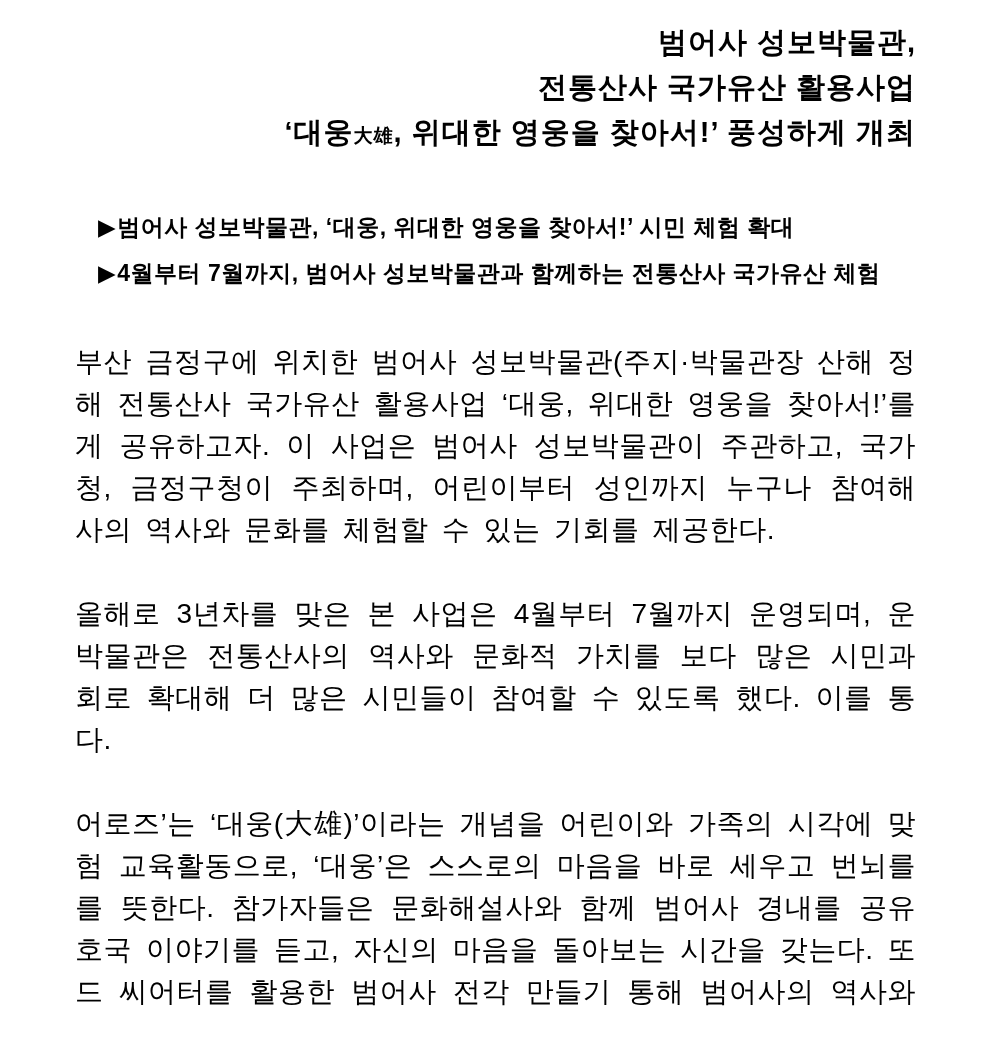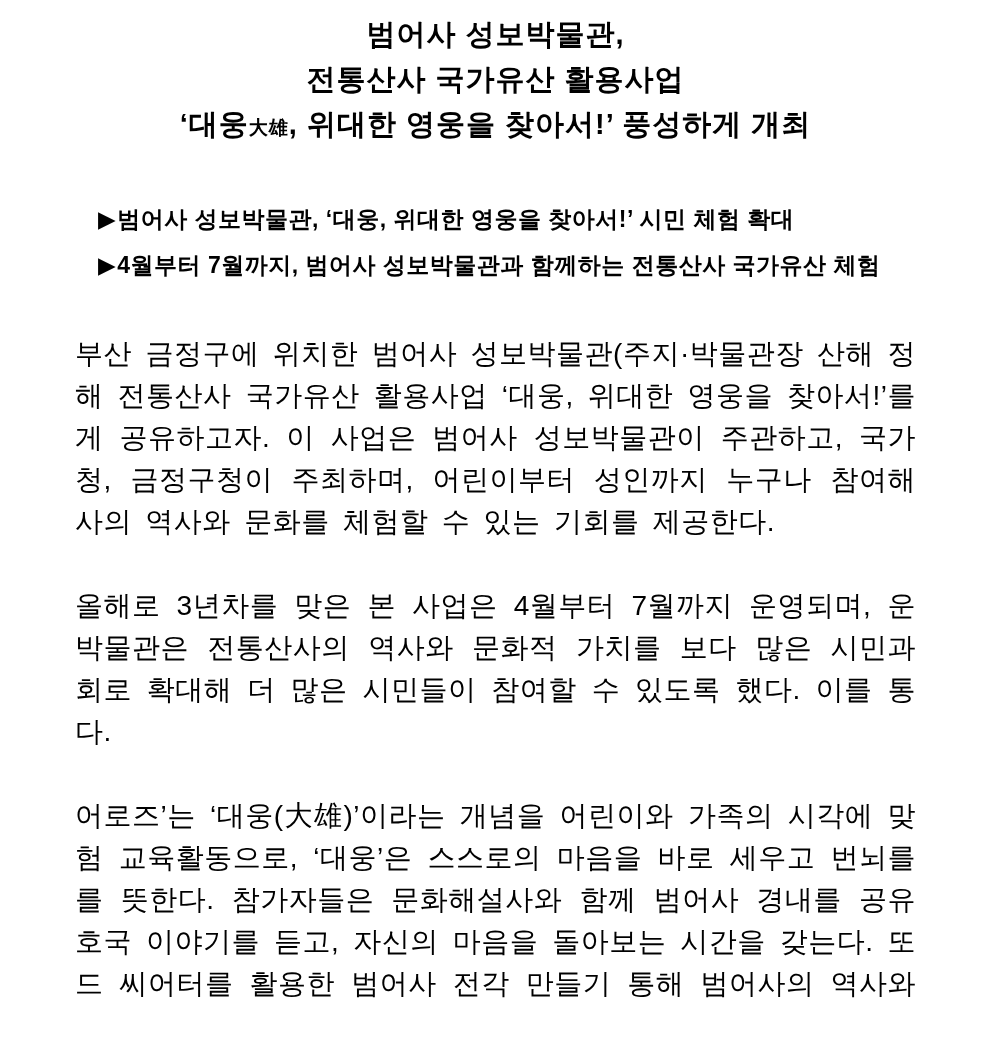--- a/index.html
+++ b/index.html
@@ -10,21 +10,21 @@
   .page {
     width: 992px;
     min-height: 1063px;
     box-sizing: border-box;
     padding: 12px 76px 20px 75px;
     background: #ffffff;
     color: #000000;
     font-family: "Liberation Sans", "DejaVu Sans", sans-serif;
     overflow: hidden;
   }
-  .title-block { text-align: center; }
+  .title-block { text-align: right; margin-top: 8px; }
   .title-line {
     font-size: 29px;
     font-weight: 700;
     line-height: 45px;
     letter-spacing: 1px;
     white-space: nowrap;
   }
   .hanja {
     font-size: 19px;
     font-weight: 700;

